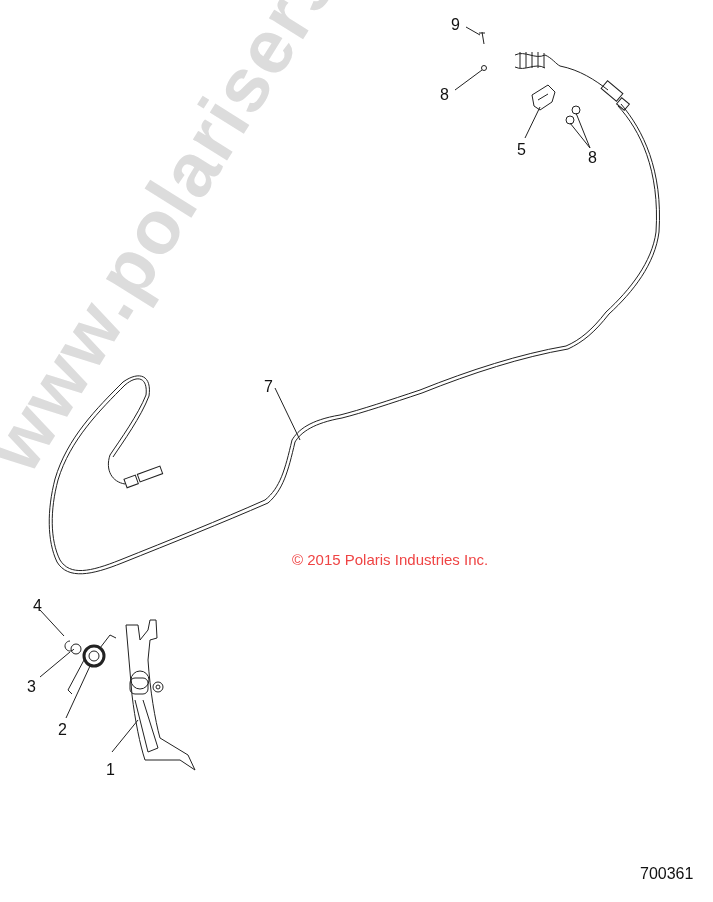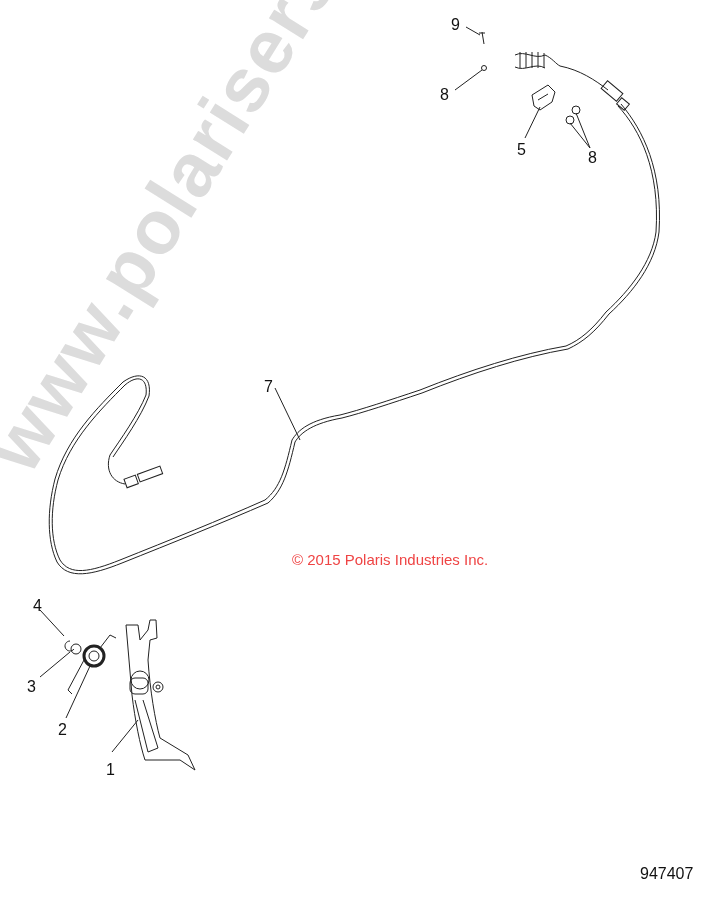--- a/index.html
+++ b/index.html
@@ -81,14 +81,14 @@
   <div class="label" style="left:440px;top:87px">8</div>
   <div class="label" style="left:517px;top:142px">5</div>
   <div class="label" style="left:588px;top:150px">8</div>
   <div class="label" style="left:264px;top:379px">7</div>
   <div class="label" style="left:33px;top:598px">4</div>
   <div class="label" style="left:27px;top:679px">3</div>
   <div class="label" style="left:58px;top:722px">2</div>
   <div class="label" style="left:106px;top:762px">1</div>
 
   <div class="copyright">© 2015 Polaris Industries Inc.</div>
-  <div class="fignum">947407</div>
+  <div class="fignum">700361</div>
 </div>
 
 </body></html>

